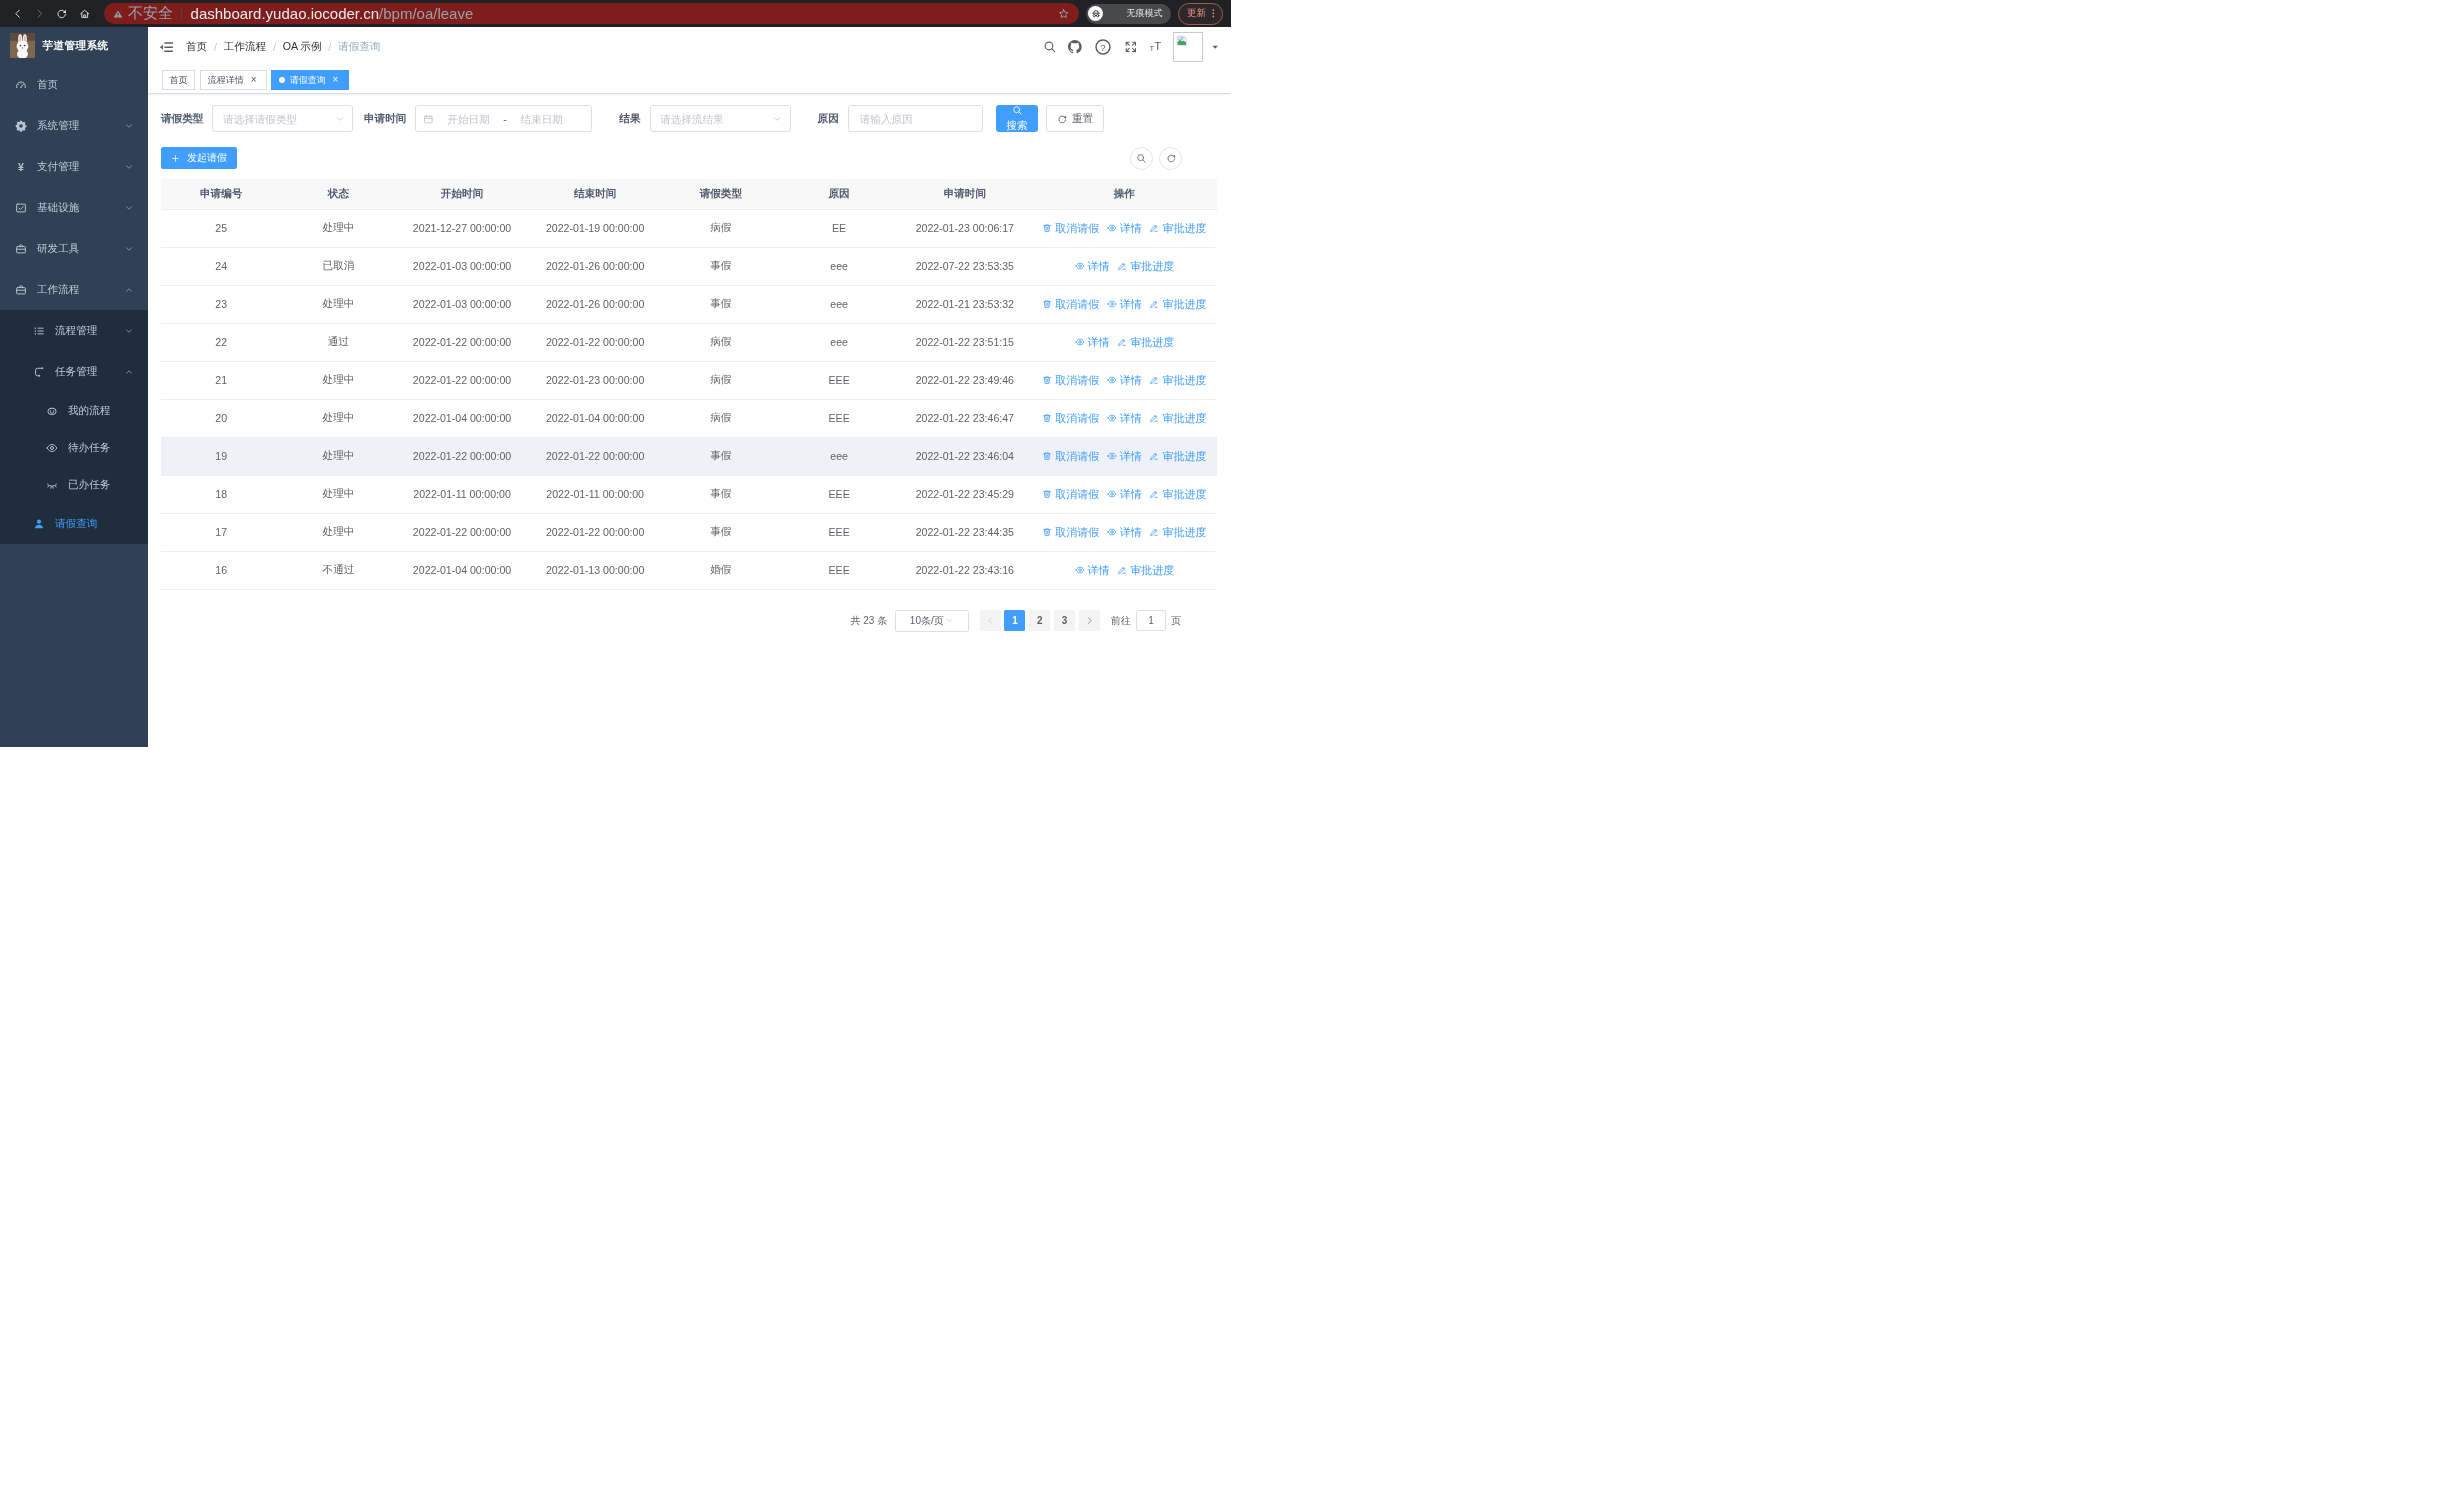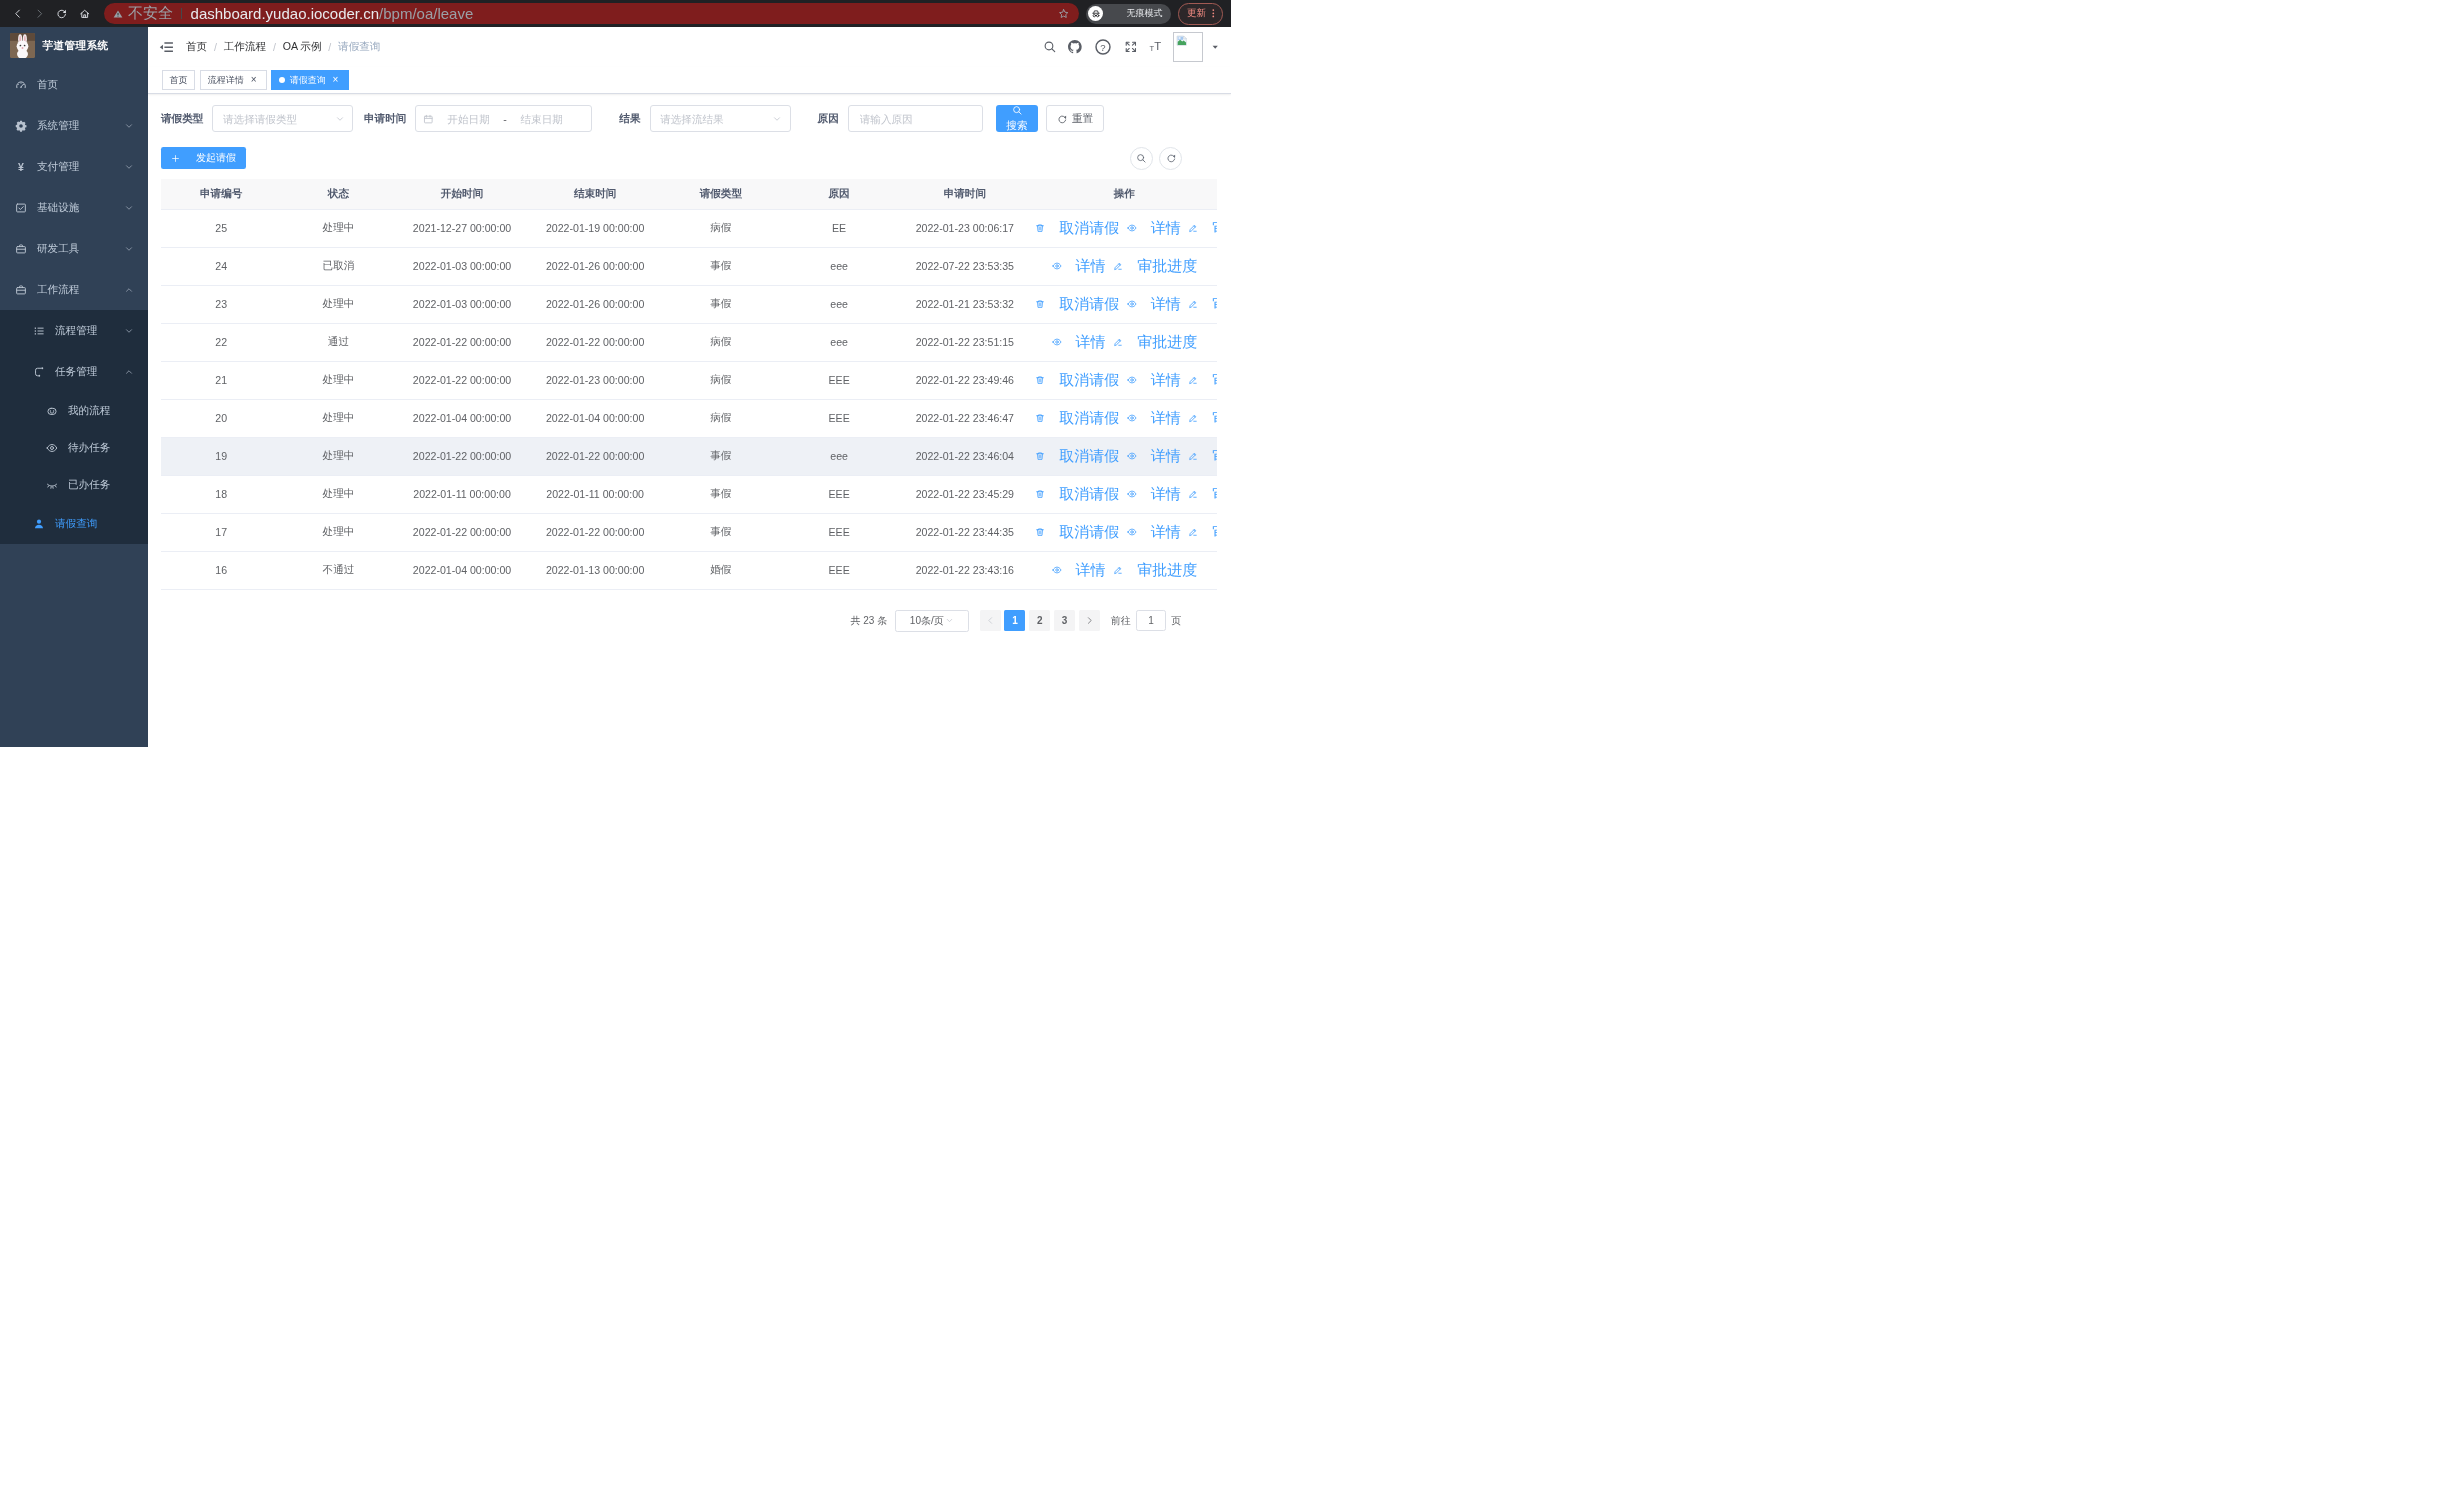--- a/index.html
+++ b/index.html
@@ -80,30 +80,30 @@
   .frange .icon{color:#c0c4cc;font-size:10.6px;}
   .frange input{border:none;outline:none;width:55px;text-align:center;font-size:10.6px;color:#606266;background:transparent;font-family:inherit;}
   .rsep{color:#606266;}
   .finput{width:135px;padding:0 9px;}
   .finput input{border:none;outline:none;width:100%;font-size:10.6px;color:#606266;background:transparent;font-family:inherit;}
   .btn{display:inline-flex;align-items:center;justify-content:center;border-radius:3px;cursor:pointer;box-sizing:border-box;white-space:nowrap;border:none;font-family:inherit;}
   .btn-search{height:27px;background:#409eff;color:#fff;font-size:10.6px;padding:0 10.6px;gap:3.8px;margin-left:13px;flex-direction:column;}
   .btn-reset{height:27px;background:#fff;color:#5a5e66;border:0.8px solid #dcdfe6;font-size:10.6px;padding:0 10px;gap:3.8px;margin-left:8.4px;}
   .btn .icon{font-size:10.6px;}
   .toolbar{display:flex;align-items:center;margin-bottom:9px;}
-  .btn-create{height:22px;background:#409eff;color:#fff;font-size:10px;padding:0 10px;gap:16px;border-radius:2.3px;}
+  .btn-create{height:22px;background:#409eff;color:#fff;font-size:10px;padding:0 10px;gap:7px;border-radius:2.3px;}
   .btn-create .icon{font-size:9px;}
   .tool-circles{margin-left:auto;margin-right:35px;display:flex;gap:6.8px;}
   .circle-btn{width:23px;height:23px;border-radius:50%;border:0.8px solid #e1e5ea;color:#5f6672;display:flex;align-items:center;justify-content:center;font-size:10.6px;background:#fff;cursor:pointer;box-sizing:border-box;}
 
   table.grid{width:100%;border-collapse:collapse;font-size:10.6px;color:#606266;table-layout:fixed;}
   .grid thead th{height:30px;background:#f8f8f9;color:#515a6e;font-weight:600;text-align:center;padding:0;border-bottom:0.8px solid #ebeef5;}
   .grid tbody td{height:37px;border-bottom:0.8px solid #ebeef5;text-align:center;padding:0;white-space:nowrap;overflow:hidden;}
   .grid tbody tr.hl{background:#eef1f6;}
-  .oplink{color:#409eff;font-size:15px;margin:0 3.8px;display:inline-flex;align-items:center;gap:14px;text-decoration:none;cursor:pointer;}
+  .oplink{color:#409eff;font-size:11px;margin:0 3.8px;display:inline-flex;align-items:center;gap:3px;text-decoration:none;cursor:pointer;}
   .oplink .icon{font-size:10px;}
 
   .pagerow{display:flex;align-items:center;justify-content:flex-end;margin:20px 36px 0 0;font-size:10px;color:#606266;}
   .ptotal{margin-right:7.6px;}
   .psize{width:74px;height:22px;border:0.8px solid #dcdfe6;border-radius:2.3px;display:flex;align-items:center;justify-content:center;gap:1px;color:#606266;box-sizing:border-box;margin-right:9px;cursor:pointer;background:#fff;}
   .psize .fcaret{font-size:9px;}
   .pbtn{min-width:21px;height:21px;background:#f4f4f5;border-radius:1.5px;display:inline-flex;align-items:center;justify-content:center;margin:0 1.9px;font-weight:700;color:#606266;cursor:pointer;font-size:10px;}
   .pbtn .icon{font-size:9px;}
   .pbtn.disabled{color:#c0c4cc;cursor:default;}
   .pbtn.active{background:#409eff;color:#fff;}

